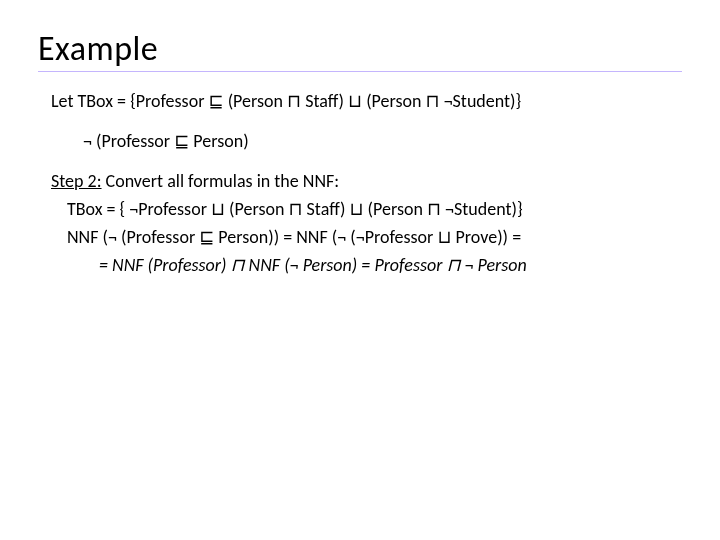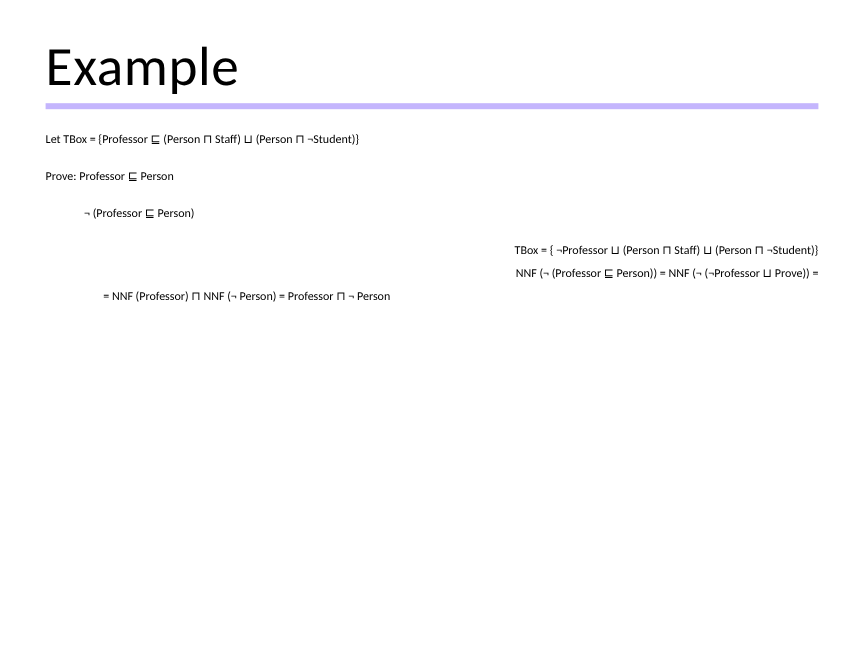--- a/index.html
+++ b/index.html
@@ -9,66 +9,67 @@
     height: 540px;
     background: #fff;
     font-family: Calibri, "Segoe UI", Arial, sans-serif;
     color: #000;
     box-sizing: border-box;
   }
   .slide {
     padding: 28px 38px 20px 38px;
   }
   .title {
-    font-size: 46px;
+    font-size: 34px;
     font-weight: 300;
     font-family: "Calibri Light", Calibri, sans-serif;
     letter-spacing: 0.5px;
-    border-bottom: 5px solid #c4b5fd;
+    border-bottom: 1px solid #c4b5fd;
     padding-bottom: 2px;
     margin-bottom: 18px;
   }
   .line {
-    font-size: 10px;
+    font-size: 18px;
     margin-bottom: 6px;
+    margin-left: 13px;
   }
   .block {
     margin-bottom: 18px;
   }
   .step-label {
     text-decoration: underline;
   }
   .indent1 {
     padding-left: 32px;
   }
   .indent2 {
     padding-left: 48px;
+    font-style: italic;
   }
   .indent05 {
     padding-left: 16px;
-    text-align: right;
   }
 </style>
 </head>
 <body>
 
 <div class="slide">
   <div class="title">Example</div>
 
   <div class="block">
     <div class="line">Let TBox = {Professor ⊑ (Person ⊓ Staff) ⊔ (Person ⊓ ¬Student)}</div>
   </div>
 
-  <div class="block">
-    <div class="line">Prove:  Professor ⊑ Person</div>
-  </div>
 
   <div class="block">
     <div class="line indent1">¬ (Professor ⊑ Person)</div>
   </div>
 
   <div class="block">
+    <div class="line">
+      <span class="step-label">Step 2:</span><span>  Convert all formulas in the NNF:</span>
+    </div>
     <div class="line indent05">TBox = { ¬Professor ⊔ (Person ⊓ Staff) ⊔ (Person ⊓ ¬Student)}</div>
     <div class="line indent05">NNF (¬ (Professor ⊑ Person)) = NNF (¬ (¬Professor ⊔ Prove)) =</div>
     <div class="line indent2">= NNF (Professor) ⊓ NNF (¬ Person) = Professor ⊓ ¬ Person</div>
   </div>
 
 </div>
 
 </body></html>

